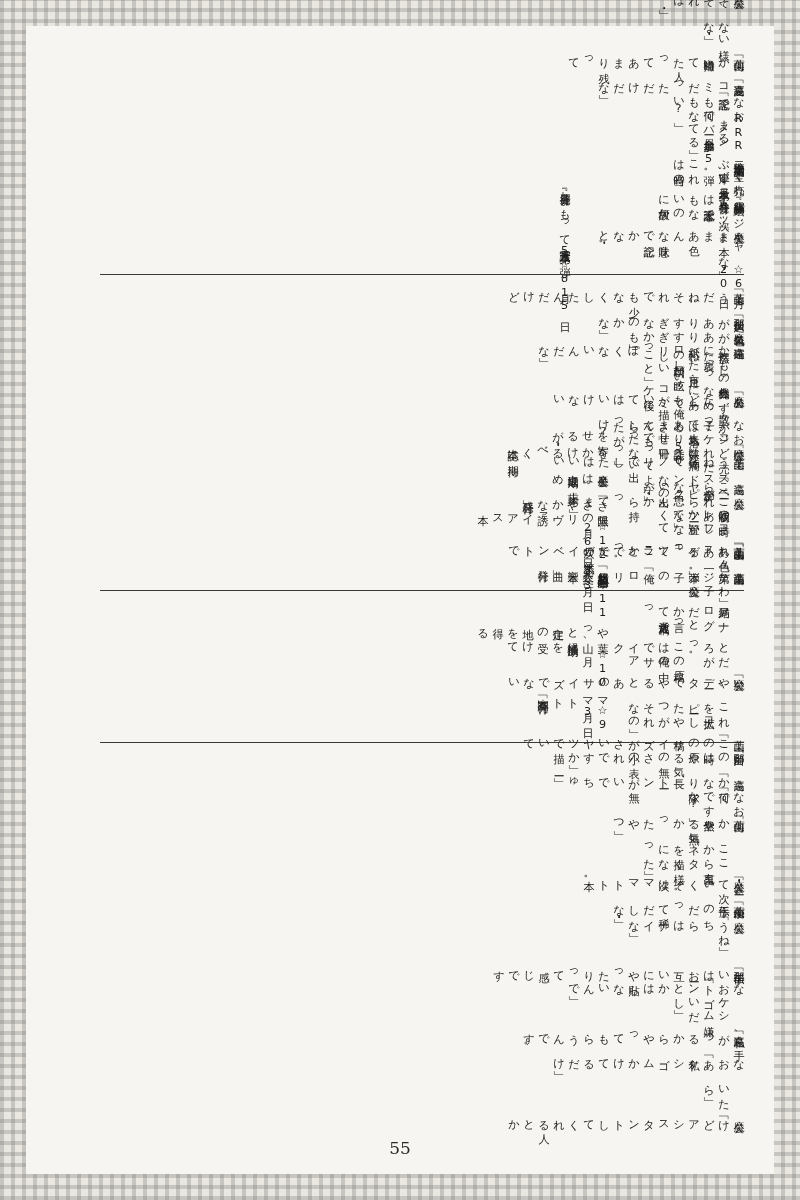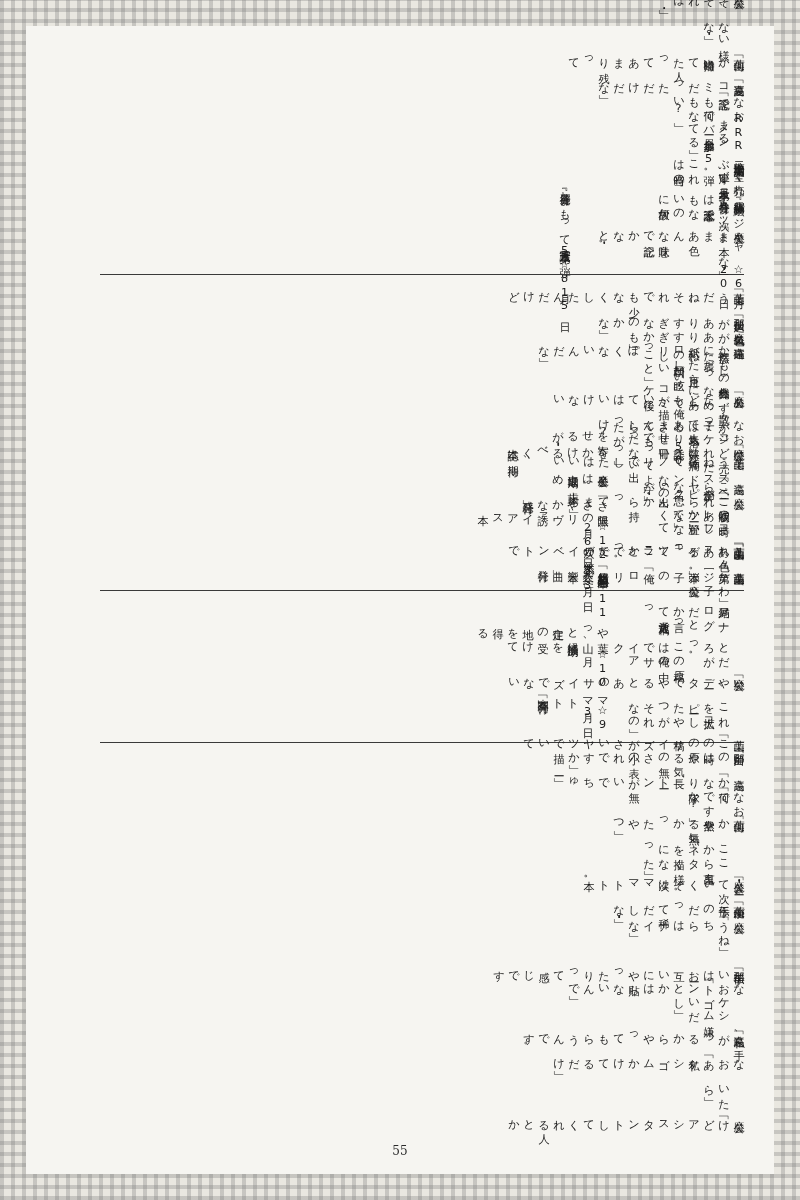--- a/index.html
+++ b/index.html
@@ -83,21 +83,21 @@
 
   .notes .col { letter-spacing: 1px; }
 
   
   .page-number {
     position: absolute;
     left: 0;
     right: 0;
     bottom: 16px;
     text-align: center;
-    font-size: 12px;
+    font-size: 17px;
     color: #2a2a2a;
     font-family: "DejaVu Serif", serif;
   }
 </style>
 </head>
 <body>
 
 <div class="page-frame"></div>
 <div class="page-inner">
 

